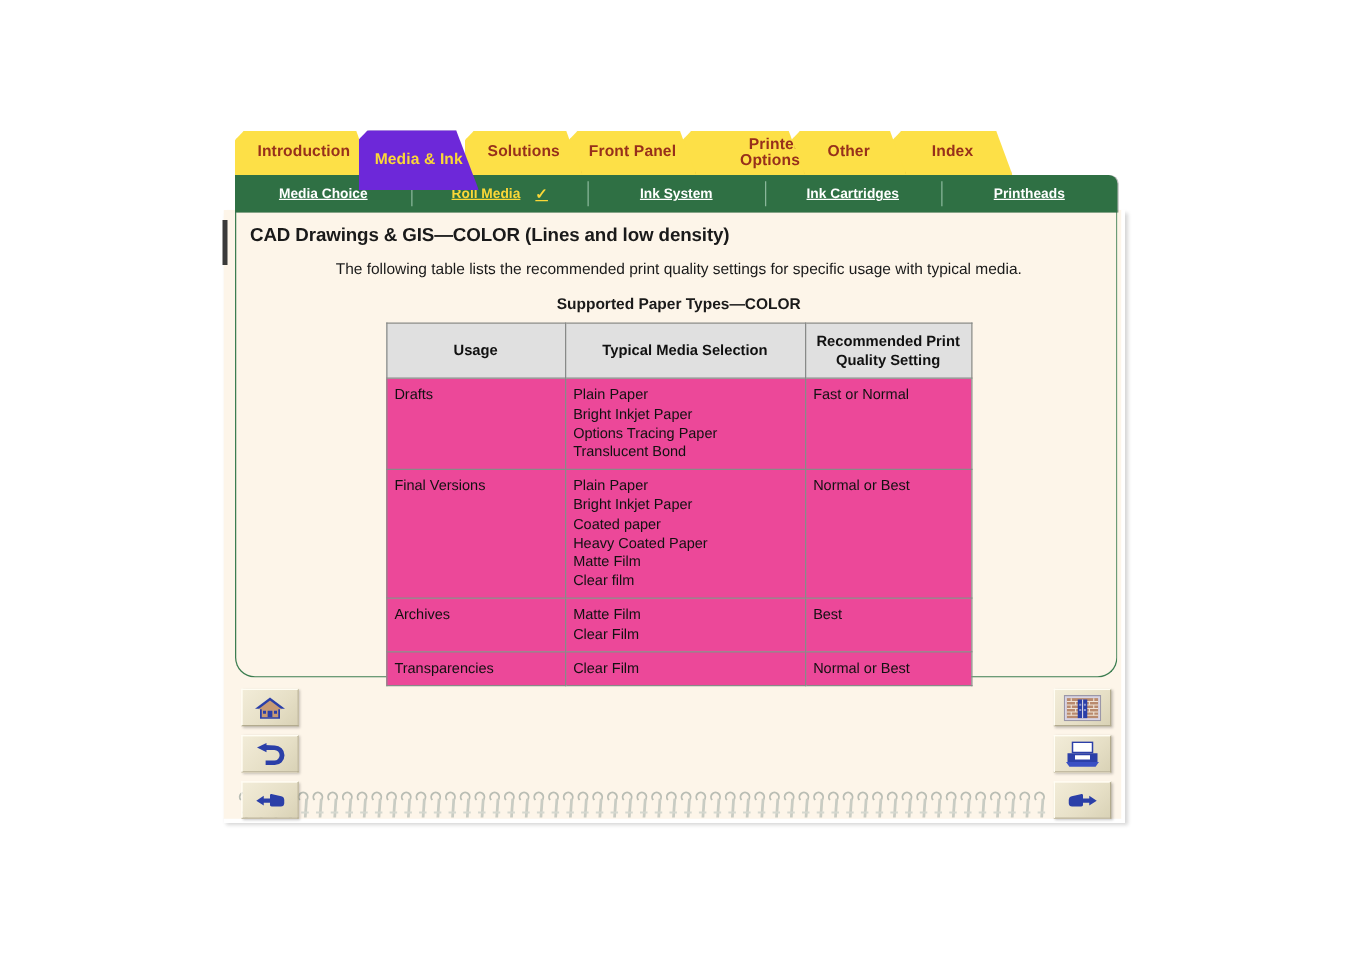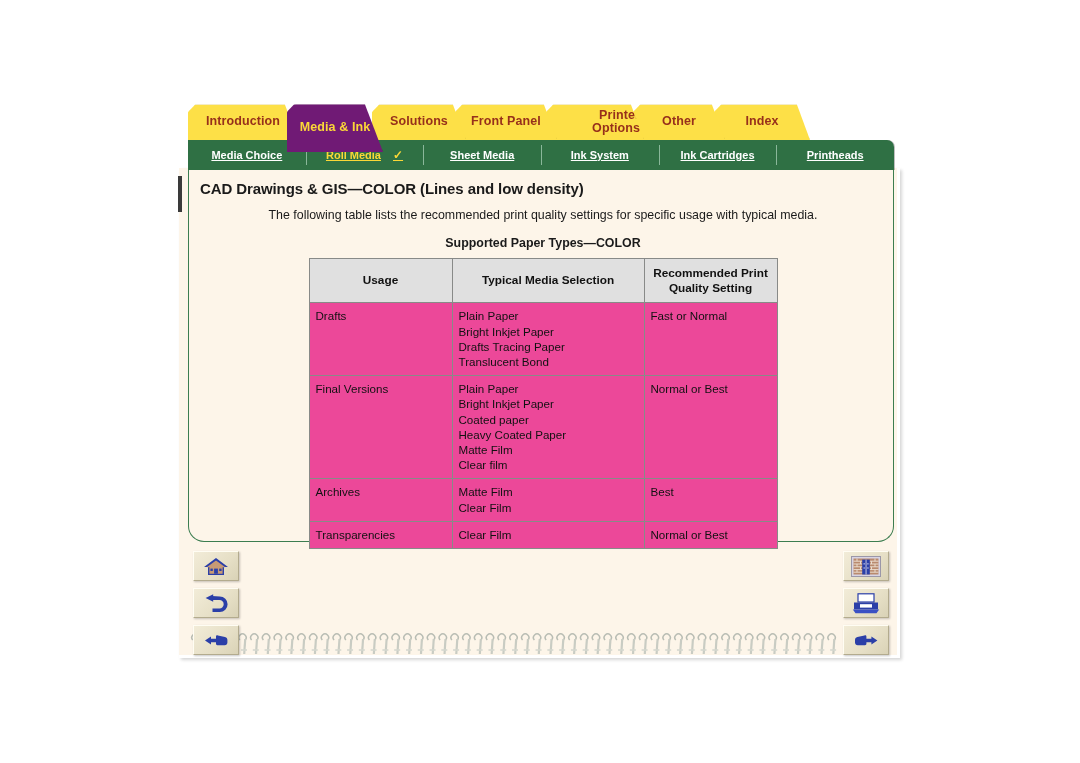--- a/index.html
+++ b/index.html
@@ -42,21 +42,21 @@
     font-size: 12.5px;
     line-height: 1.05;
     letter-spacing: .1px;
     transform: skewX(0deg);
     clip-path: polygon(0% 100%, 0% 22%, 7px 2%, calc(100% - 13px) 2%, 100% 100%);
     padding: 0 4px;
     box-sizing: border-box;
     z-index: 2;
   }
   .mtab.active {
-    background: #701a75;
+    background: #6d28d9;
     color: #fbd837;
     z-index: 9;
     height: 48px;
     clip-path: polygon(0% 100%, 0% 16%, 7px 1%, calc(100% - 18px) 1%, 100% 100%);
   }
   .mtab .tl { display: block; width: 100%; }
   .mtab.two { font-size: 12.5px; }
 
   
   #subbar {
@@ -278,23 +278,20 @@
       </div>
     </div>
 
   <div id="subbar">
       <div class="stab">
         <span>Media Choice</span>
       </div>
       <div class="stab active">
         <span>Roll Media</span>
         <span class="chk">✓</span>
-      </div>
-      <div class="stab">
-        <span>Sheet Media</span>
       </div>
       <div class="stab">
         <span>Ink System</span>
       </div>
       <div class="stab">
         <span>Ink Cartridges</span>
       </div>
       <div class="stab">
         <span>Printheads</span>
       </div>
@@ -327,21 +324,21 @@
                 <div>Quality Setting</div>
               </th>
             </tr>
         </thead>
         <tbody id="tbody">
             <tr>
               <td>Drafts</td>
               <td>
                 <span class="ln">Plain Paper</span>
                 <span class="ln">Bright Inkjet Paper</span>
-                <span class="ln">Drafts Tracing Paper</span>
+                <span class="ln">Options Tracing Paper</span>
                 <span class="ln">Translucent Bond</span>
               </td>
               <td>Fast or Normal</td>
             </tr>
             <tr>
               <td>Final Versions</td>
               <td>
                 <span class="ln">Plain Paper</span>
                 <span class="ln">Bright Inkjet Paper</span>
                 <span class="ln">Coated paper</span>

